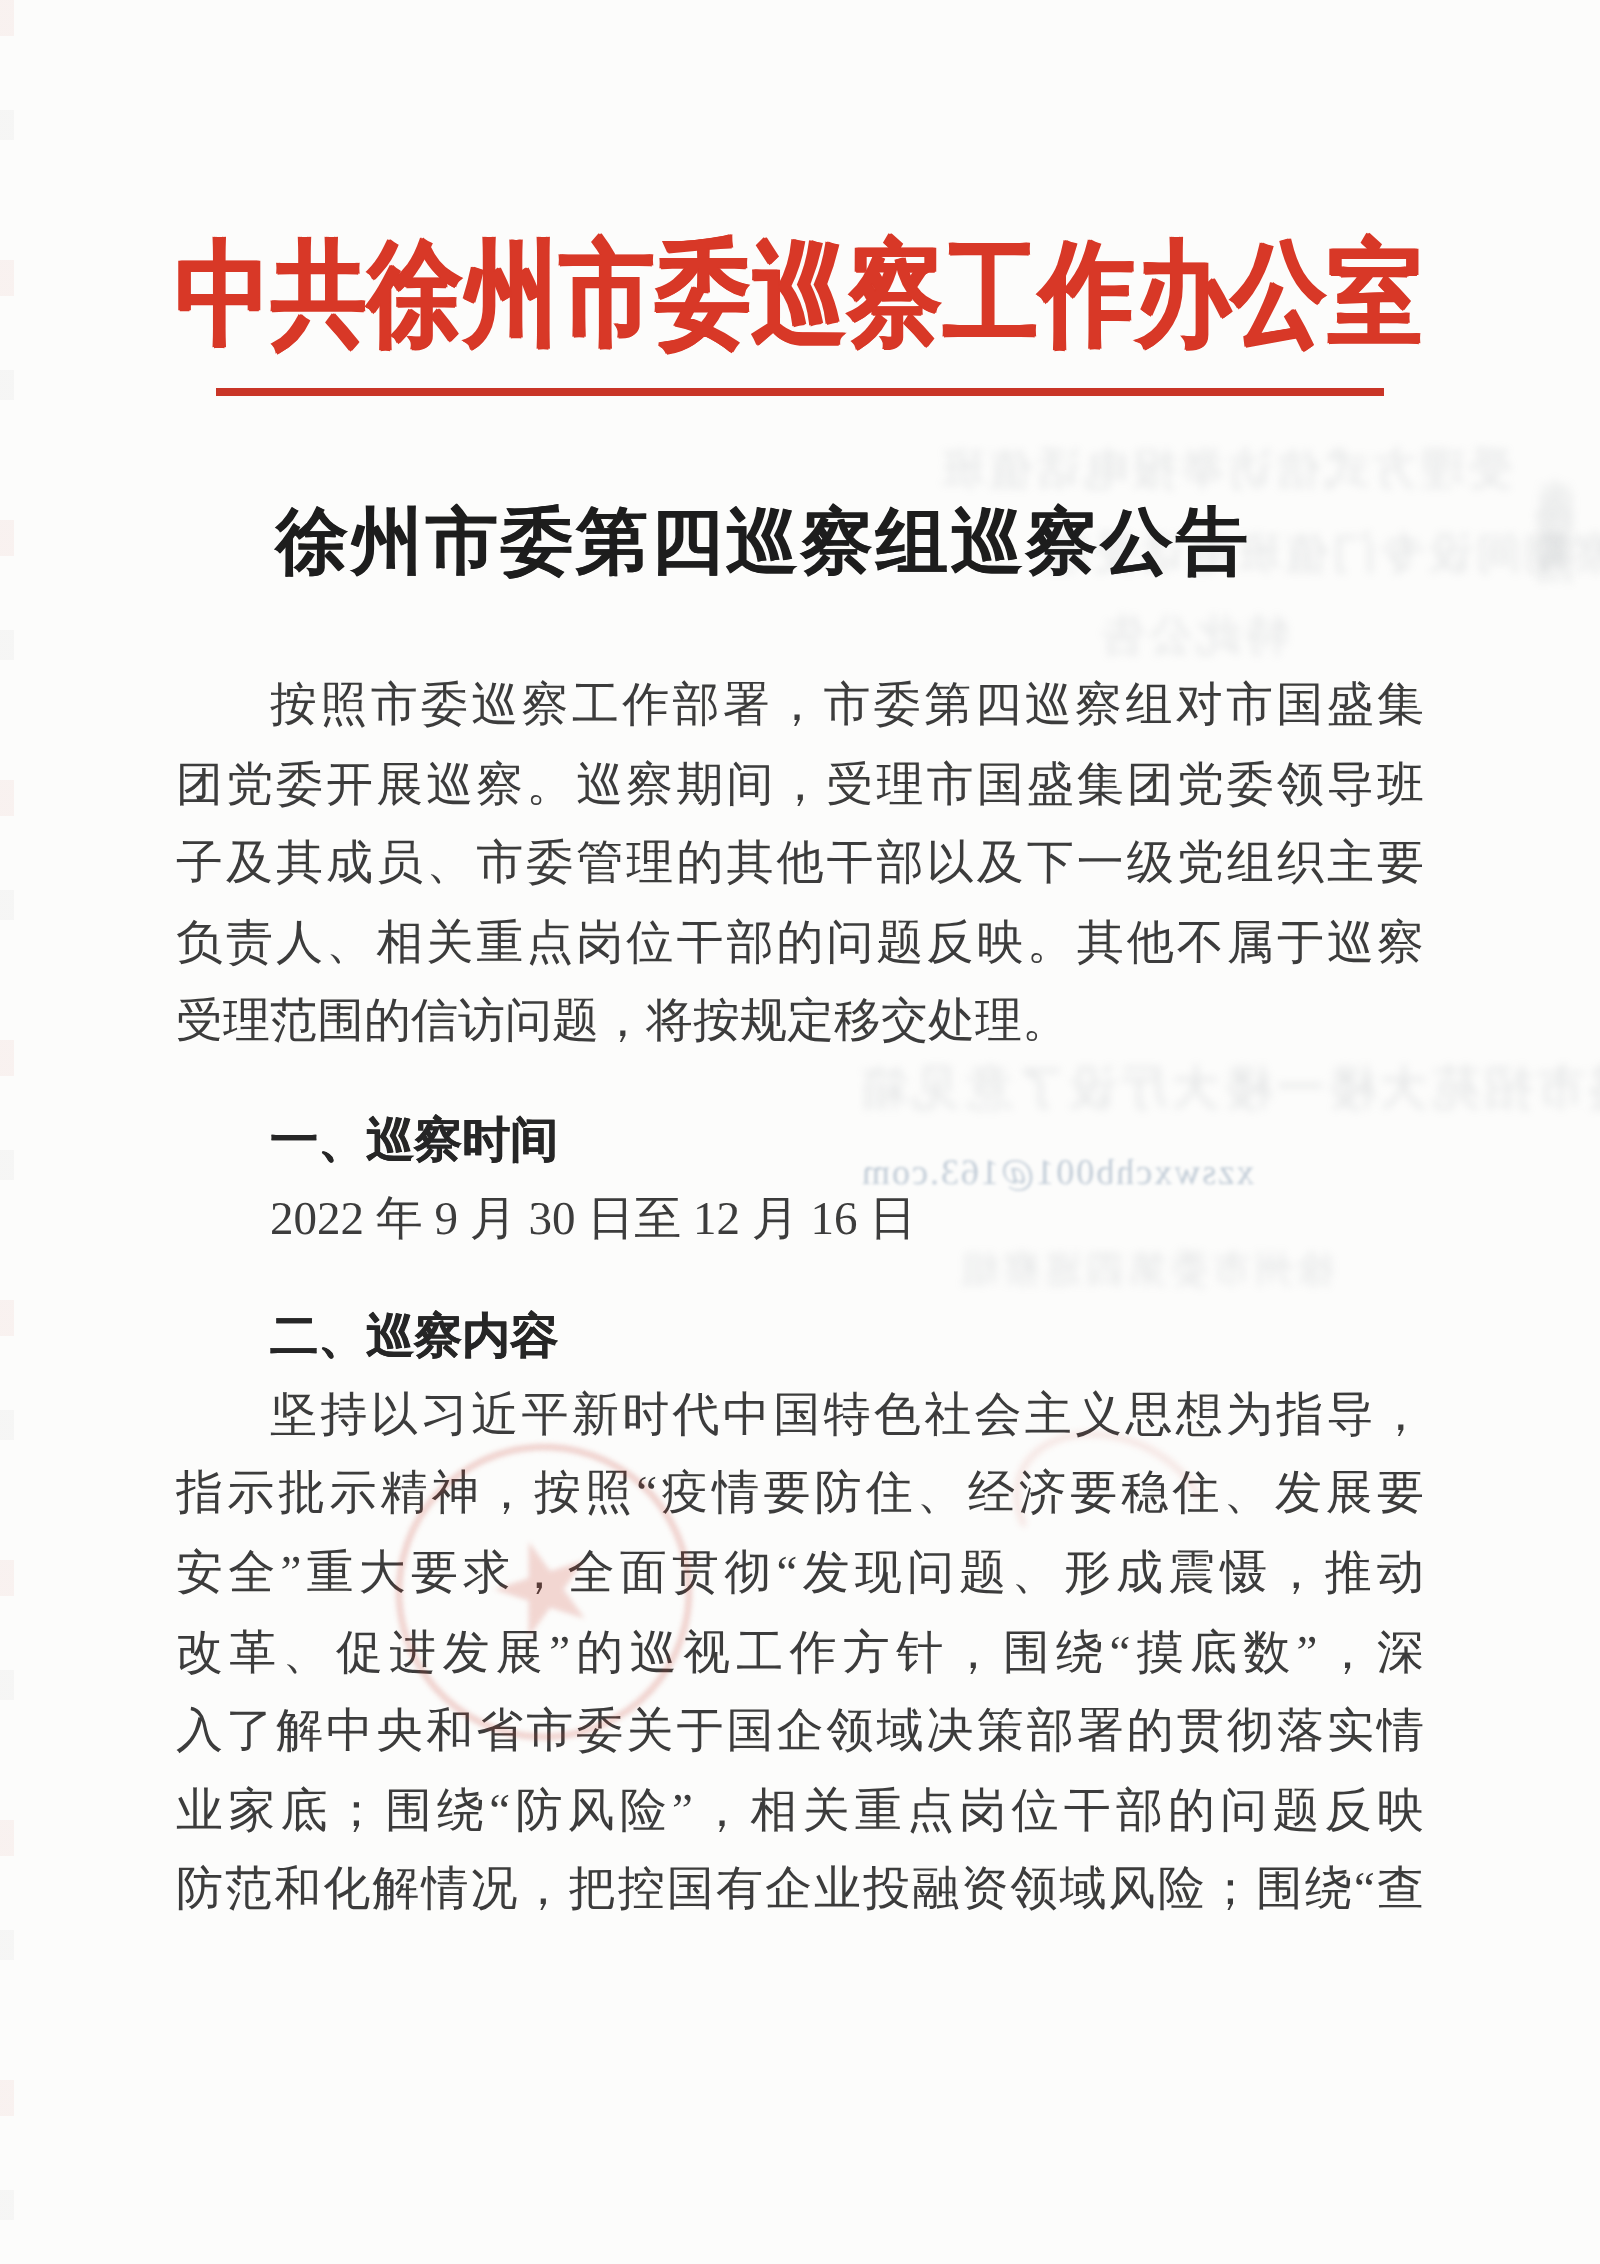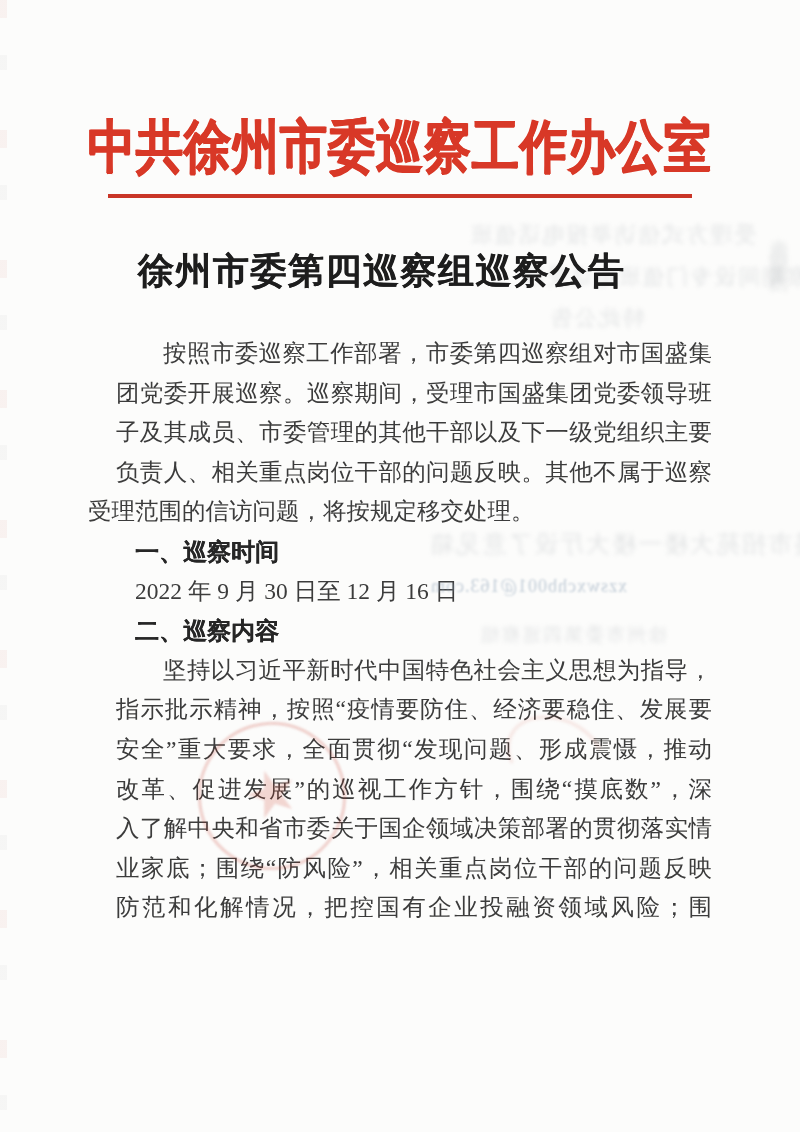--- a/index.html
+++ b/index.html
@@ -39,26 +39,27 @@
   }
   .body-block{
     position:absolute;left:88px;top:334px;width:624px;
   }
   .ln{
     height:39.6px;line-height:39.6px;
     font-size:23.5px;color:#3c3c3c;
     text-align:justify;
     overflow:hidden;white-space:nowrap;
   }
-  .jf{text-align-last:justify;white-space:normal;margin-left:28px;}
+  .jf{text-align-last:justify;white-space:normal;}
   .indent{text-indent:47px;}
   .hd{
     font-family:"Liberation Sans","DejaVu Sans",sans-serif;
     font-weight:700;color:#262626;font-size:24px;
     text-shadow:0.3px 0 currentColor;
+    margin-top:19px;
   }
   
   .bleed{
     position:absolute;color:#9aa0a6;opacity:0.26;
     filter:blur(2px);transform:scaleX(-1);
     font-size:22px;letter-spacing:2px;white-space:nowrap;
     pointer-events:none;
   }
   .bleed-email{
     position:absolute;color:#8fa3b8;opacity:0.55;

